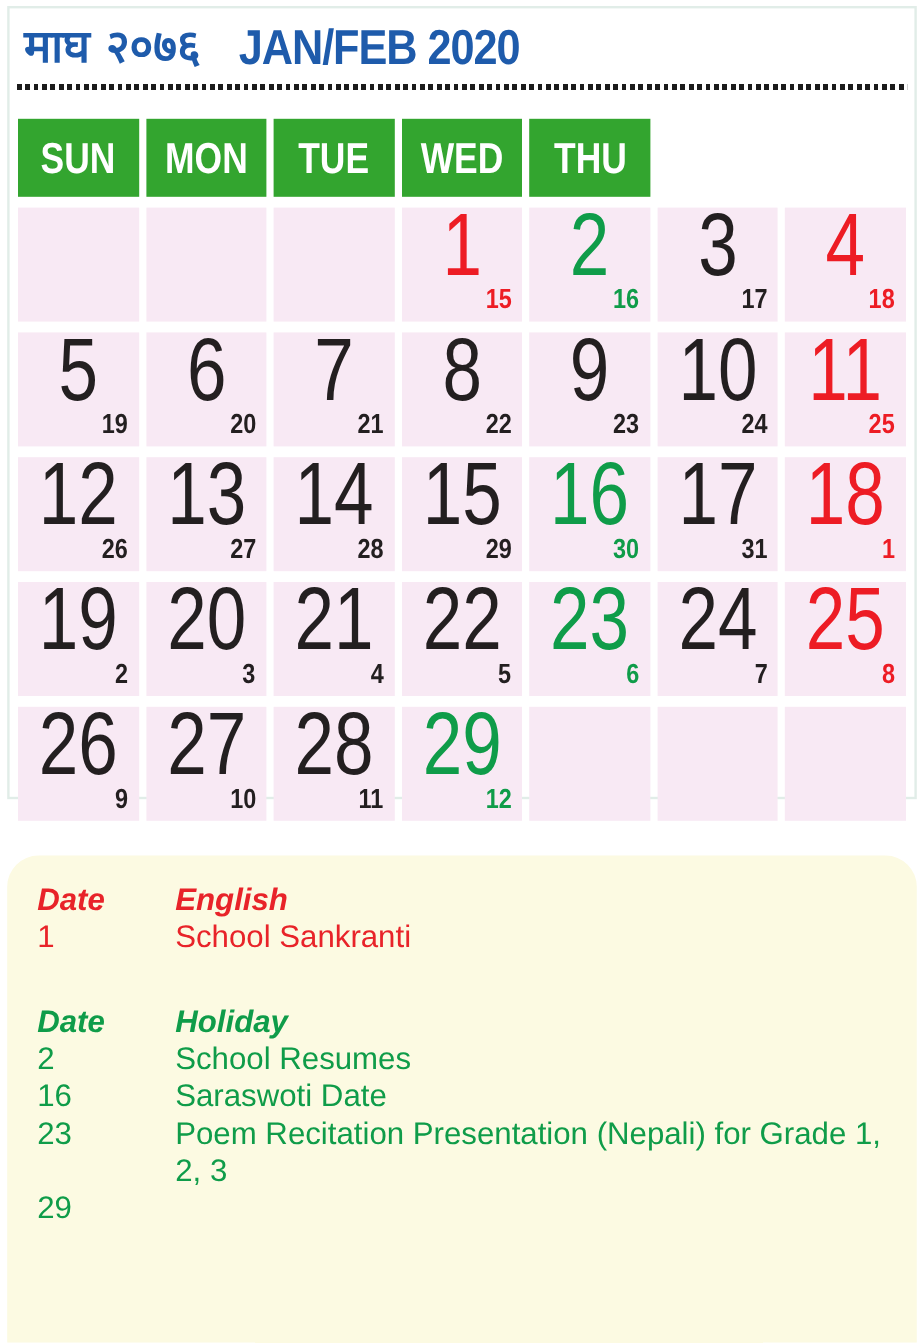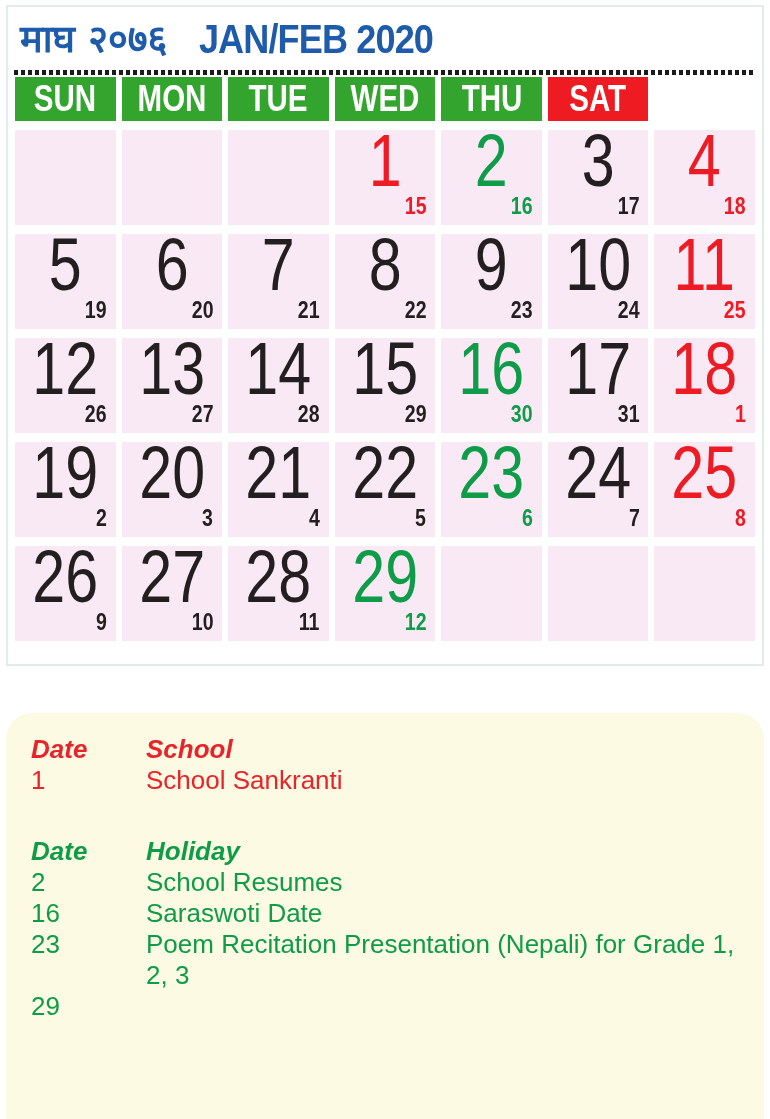--- a/index.html
+++ b/index.html
@@ -23,21 +23,21 @@
   .title-eng{
     font-weight:bold;font-size:41px;line-height:44px;color:#1e5bab;
     transform:scaleX(0.88);transform-origin:right bottom;letter-spacing:-1px;
   }
   .dotted{
     margin:9px 6px 0 6px;height:5px;
     background:repeating-linear-gradient(to right,#1b1b1b 0 4px,transparent 4px 7px);
   }
   .wd-row{
     display:grid;grid-template-columns:repeat(7,1fr);gap:6px;
-    margin:2px 7px 0 7px;height:44px;
+    margin:24px 7px 0 7px;height:65px;
   }
   .wd{
     display:flex;align-items:center;justify-content:center;
     color:#ffffff;font-weight:bold;font-size:36px;
   }
   .wd span{transform:scaleX(0.82);display:inline-block;}
   .wd.green{background:#33a52f;}
   .wd.red{background:#ee1b23;}
   .grid{
     display:grid;grid-template-columns:repeat(7,1fr);grid-auto-rows:95px;
@@ -90,23 +90,20 @@
         </div>
         <div class="wd green">
           <span>TUE</span>
         </div>
         <div class="wd green">
           <span>WED</span>
         </div>
         <div class="wd green">
           <span>THU</span>
         </div>
-        <div class="wd red">
-          <span>SAT</span>
-        </div>
       </div>
     <div class="grid" id="grid">
         <div class="cell"></div>
         <div class="cell"></div>
         <div class="cell"></div>
         <div class="cell">
           <span class="main c-red">1</span>
           <span class="sub c-red">15</span>
         </div>
         <div class="cell">
@@ -224,21 +221,21 @@
         <div class="cell"></div>
         <div class="cell"></div>
         <div class="cell"></div>
       </div>
   </div>
 
   <div class="notes">
     <div class="sec-holiday" id="sec-holiday">
       <div class="note-row note-head">
         <div class="d">Date</div>
-        <div>School</div>
+        <div>English</div>
       </div>
     <div class="note-row">
           <div class="d">1</div>
           <div>School Sankranti</div>
         </div>
       </div>
     <div class="sec-events" id="sec-events">
       <div class="note-row note-head">
         <div class="d">Date</div>
         <div>Holiday</div>

